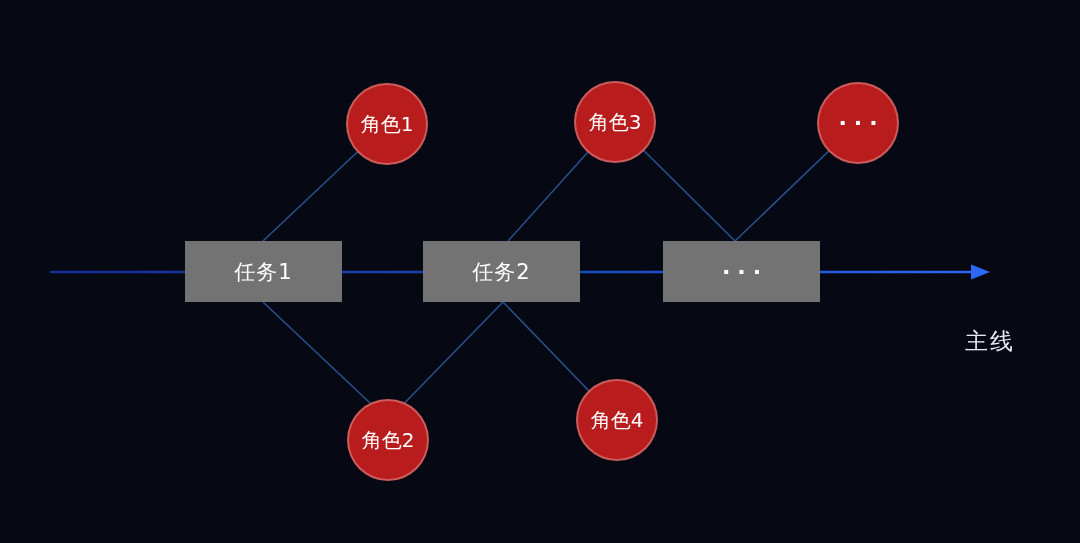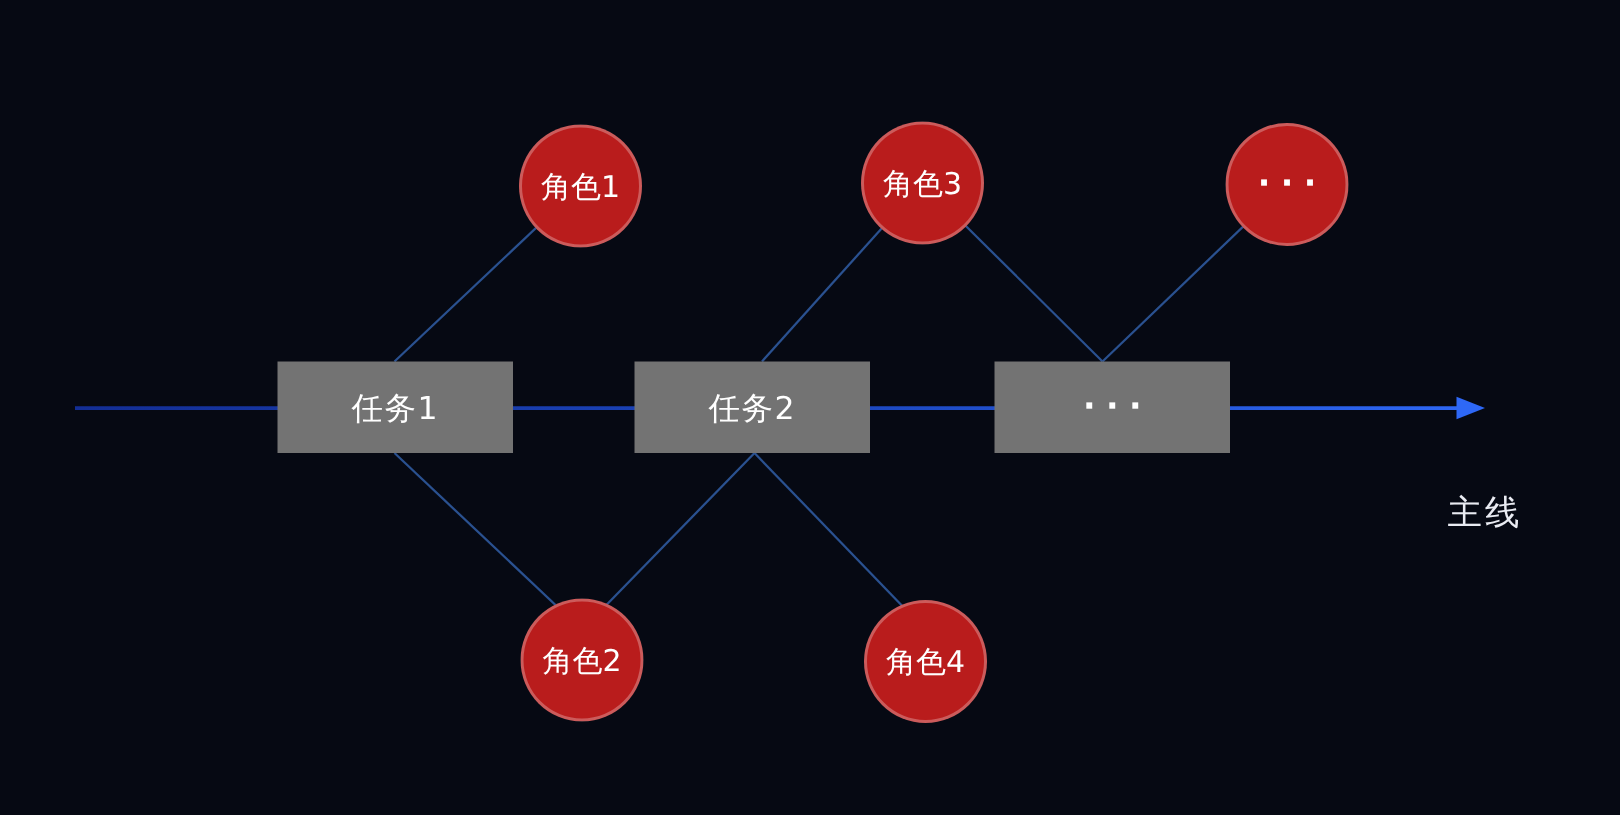--- a/index.html
+++ b/index.html
@@ -54,21 +54,21 @@
     padding-left: 7px; 
     line-height: 1;
   }
   .task-1 { left: 185px; top: 241px; }
   .task-2 { left: 423px; top: 241px; }
   .task-3 { left: 663px; top: 241px; }
   .role-1 { left: 346px; top:  83px; }
   .role-3 { left: 574px; top:  81px; justify-content: center; }
   .role-5 { left: 817px; top:  82px; }
   .role-2 { left: 347px; top: 399px; }
-  .role-4 { left: 576px; top: 400px; text-align: right; }
+  .role-4 { left: 576px; top: 379px; text-align: right; }
   .mainline-label {
     position: absolute;
     left: 940px;
     top: 306px;
     width: 100px;
     text-align: center;
     color: #e9ebf2;
     font-size: 23px;
     letter-spacing: 2px;
     margin-top: 20px;

